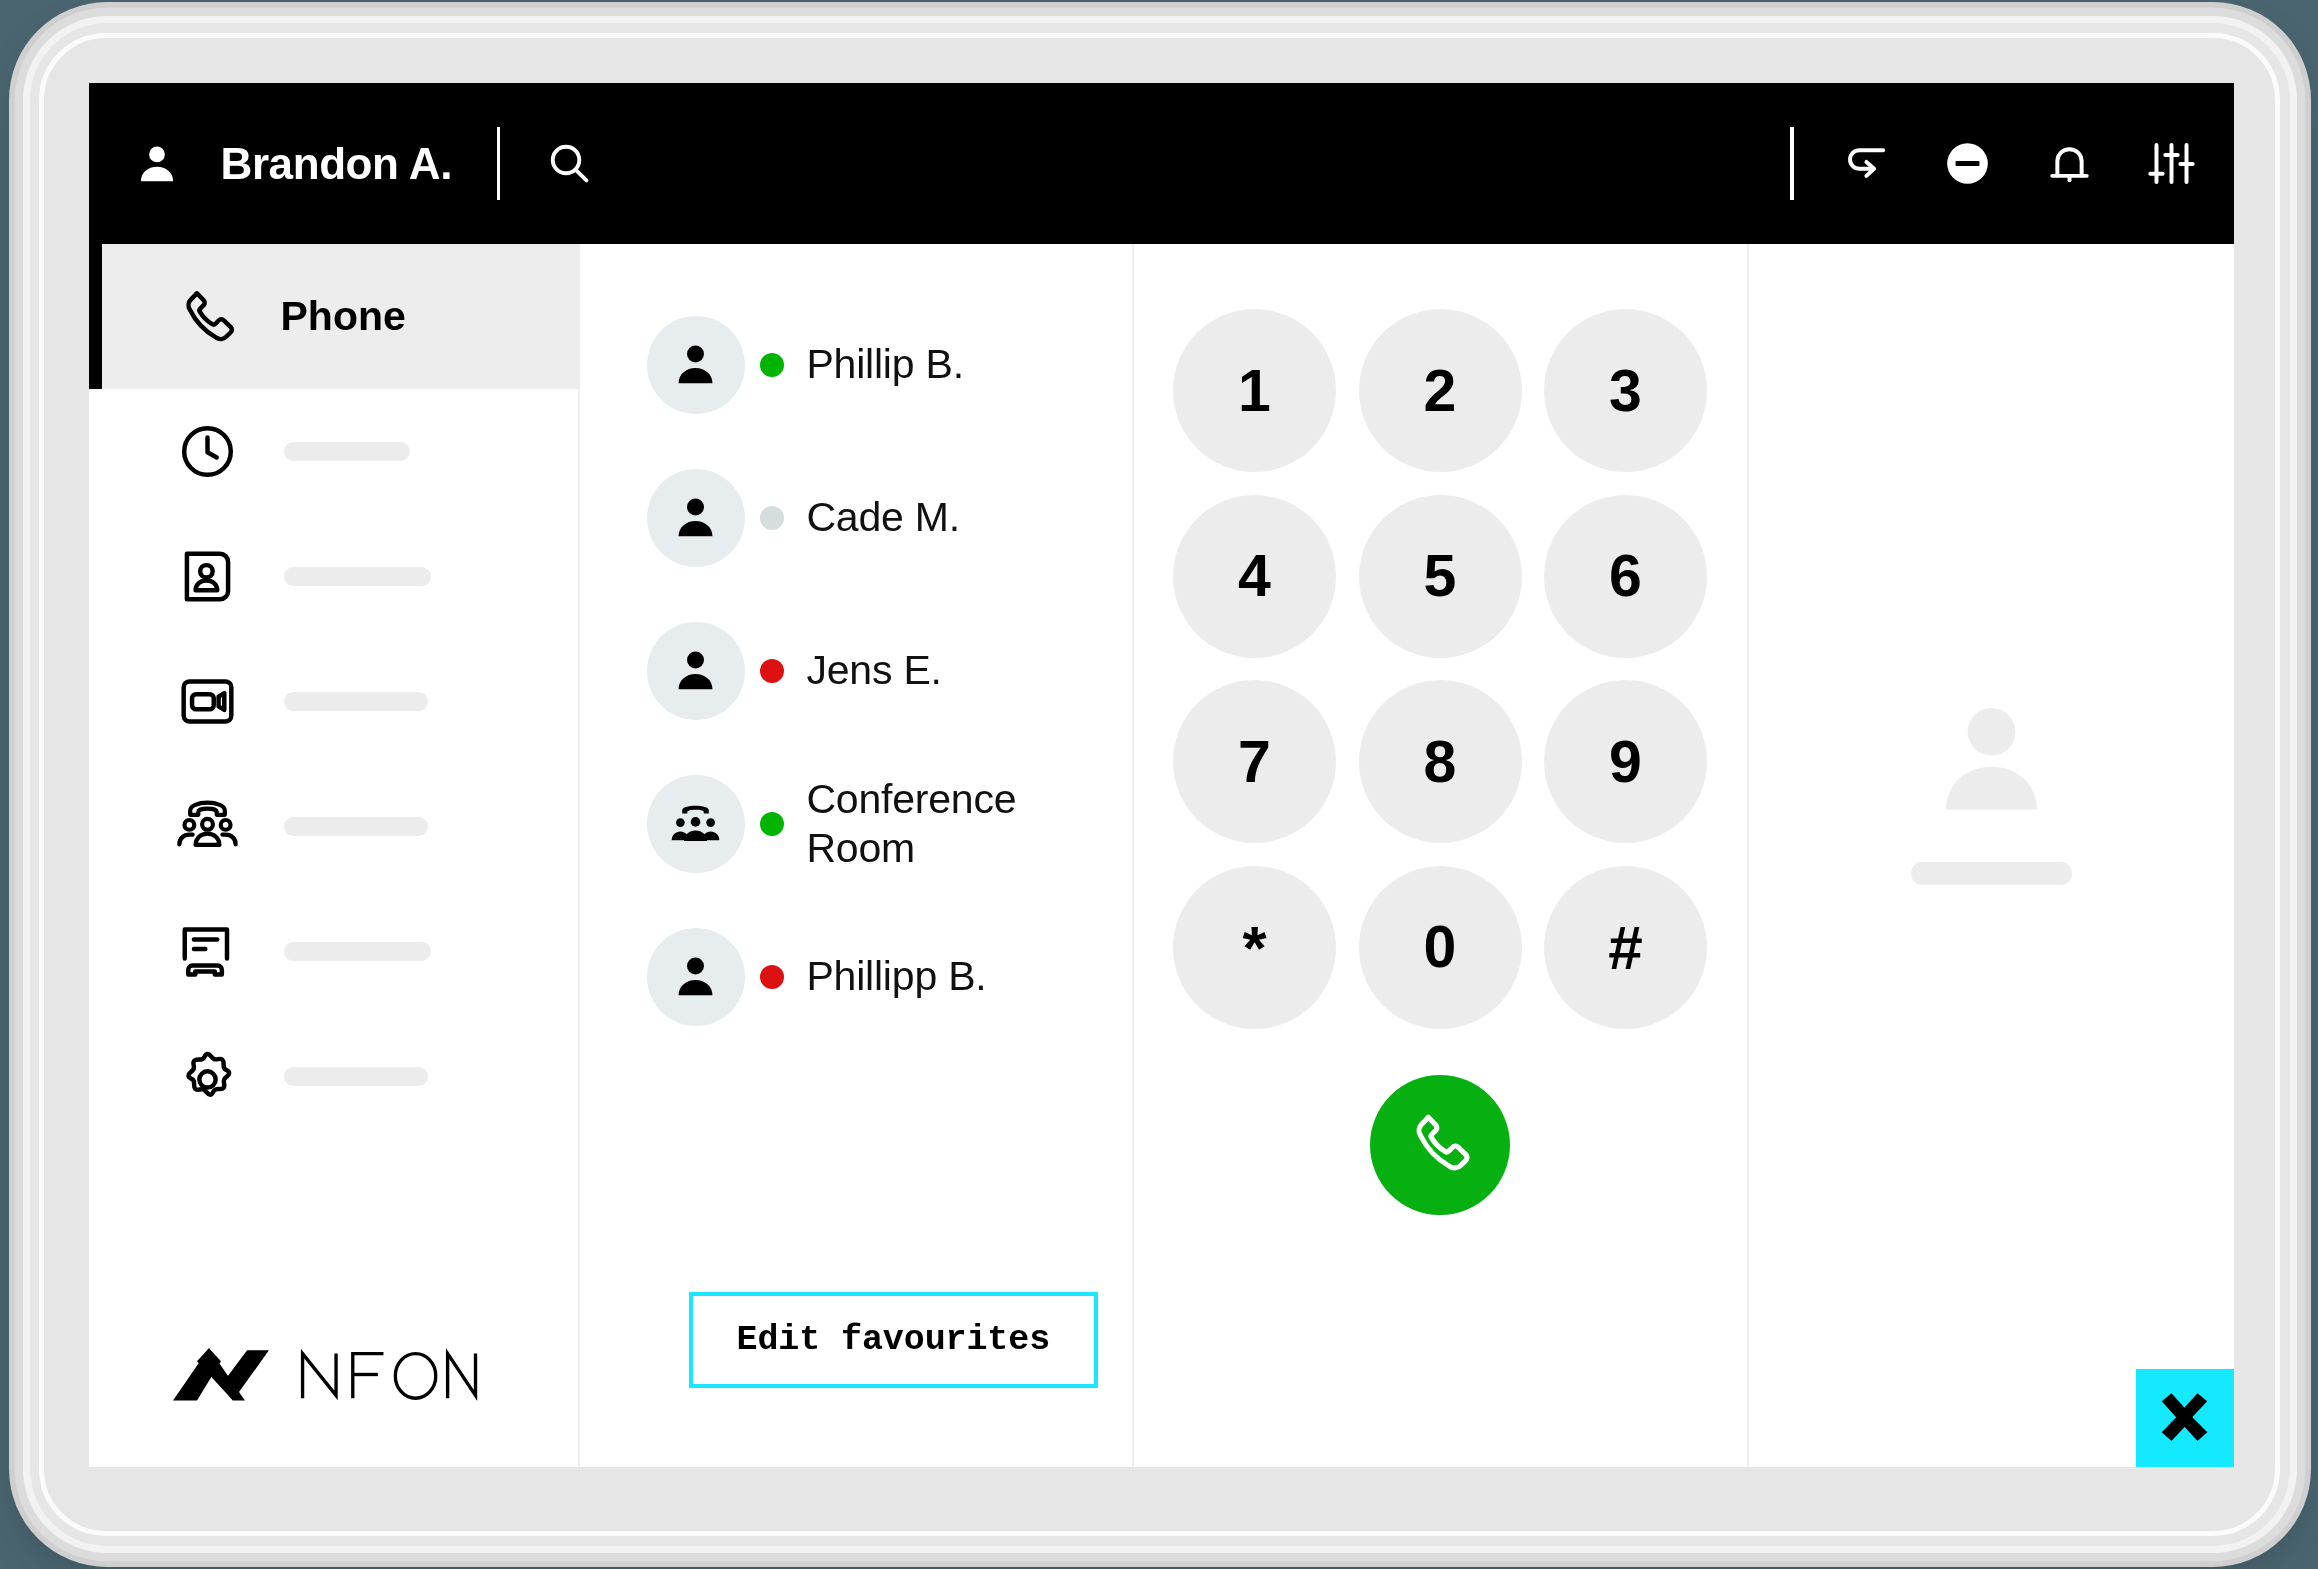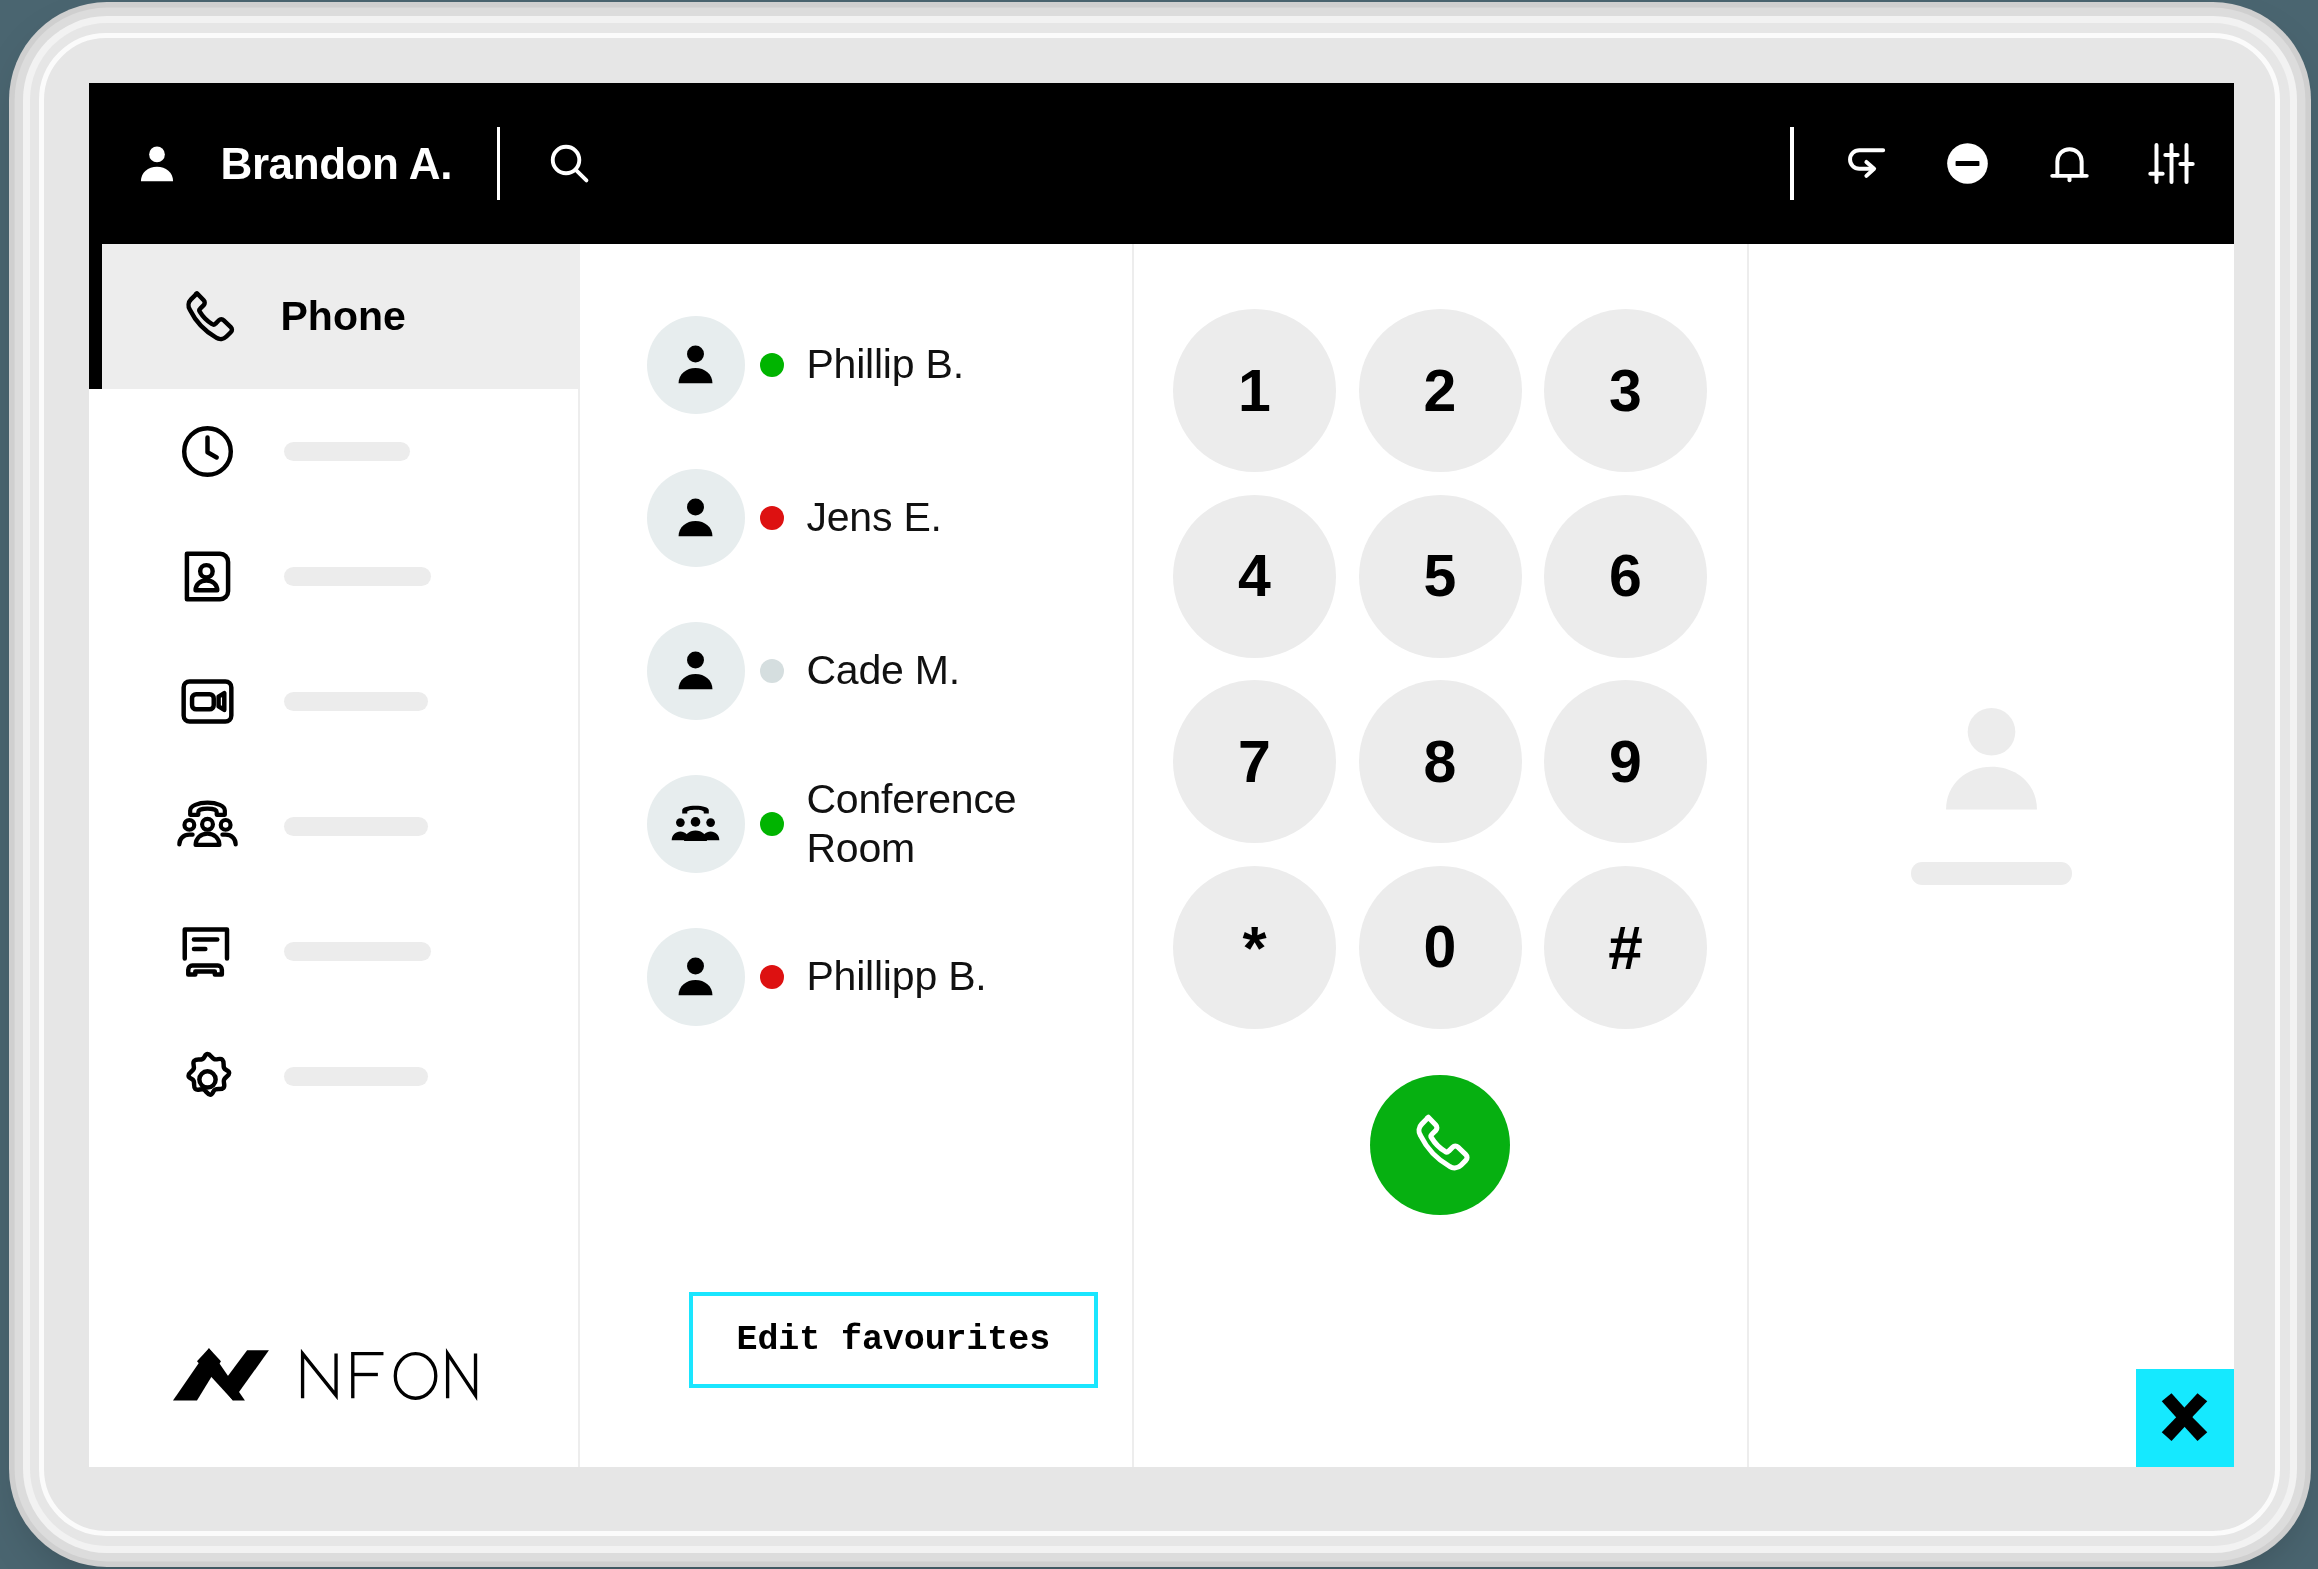--- a/index.html
+++ b/index.html
@@ -455,33 +455,33 @@
         <span class="contact-name">Phillip B.</span>
       </div>
 
       <div class="contact">
         <span class="contact-avatar">
           <svg viewBox="0 0 24 24" fill="#000000">
                 <circle cx="12" cy="7.4" r="3.7"></circle>
                 <path d="M4.6 20.2c0-4.1 3.4-6.7 7.4-6.7s7.4 2.6 7.4 6.7z"></path>
               </svg>
         </span>
-        <span class="status-dot" style="background:#dd1111"></span>
-        <span class="contact-name">Jens E.</span>
+        <span class="status-dot" style="background:#d5dedf"></span>
+        <span class="contact-name">Cade M.</span>
       </div>
 
       <div class="contact">
         <span class="contact-avatar">
           <svg viewBox="0 0 24 24" fill="#000000">
                 <circle cx="12" cy="7.4" r="3.7"></circle>
                 <path d="M4.6 20.2c0-4.1 3.4-6.7 7.4-6.7s7.4 2.6 7.4 6.7z"></path>
               </svg>
         </span>
-        <span class="status-dot" style="background:#d5dedf"></span>
-        <span class="contact-name">Cade M.</span>
+        <span class="status-dot" style="background:#dd1111"></span>
+        <span class="contact-name">Jens E.</span>
       </div>
 
       <div class="contact">
         <span class="contact-avatar">
           <svg viewBox="0 0 24 24" fill="#000000">
             <path d="M6.2 6.1c0-1.1 2.6-1.9 5.8-1.9s5.8.8 5.8 1.9v1.5h-2.2V6.9c0-.5-1.6-.9-3.6-.9s-3.6.4-3.6.9v.7H6.2z"></path>
             <circle cx="5.4" cy="11.6" r="1.9"></circle>
                 <circle cx="12" cy="11.3" r="2.1"></circle>
                 <circle cx="18.6" cy="11.6" r="1.9"></circle>
             <path d="M1.6 19.3c0-2.2 1.7-3.8 3.8-3.8s3.8 1.6 3.8 3.8z"></path>

